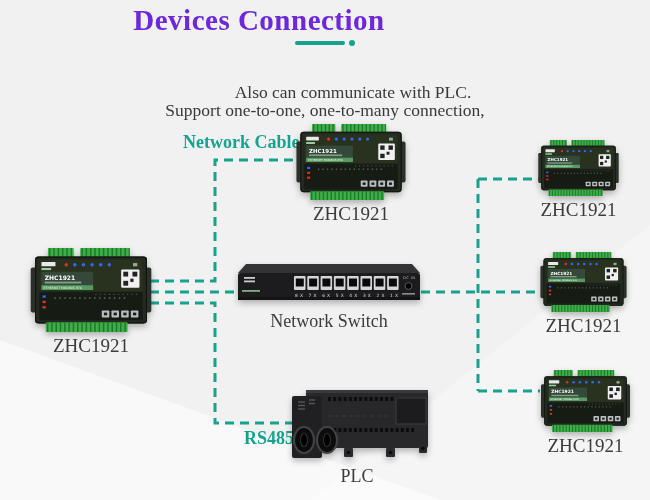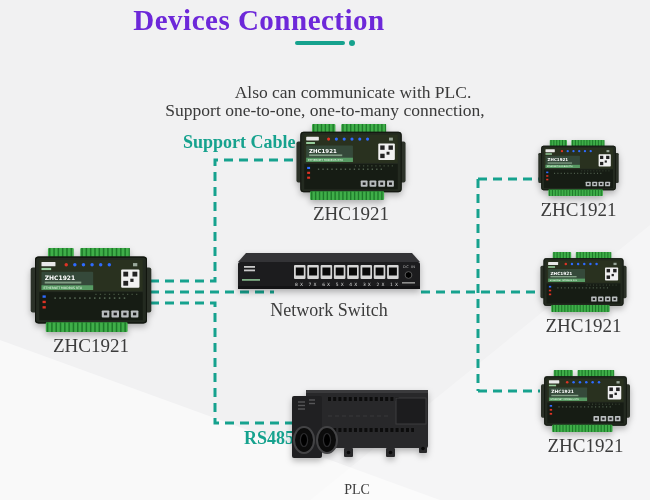--- a/index.html
+++ b/index.html
@@ -31,24 +31,24 @@
   .conn-label.rs485{left:244px;top:428px;}
   
   .node{position:absolute;text-align:center;}
   .node svg{display:block;filter:drop-shadow(0 3px 3px rgba(0,0,0,.28));}
   .dev-label{font-size:19px;color:#3c3c3c;margin-top:3px;white-space:nowrap;}
   .node.mod-top{left:296px;top:124px;width:110px;}
   .node.mod-left{left:30px;top:248px;width:122px;}
   .node.mod-rt{left:522px;top:140px;width:113px;}
   .node.mod-rm{left:527px;top:252px;width:113px;}
   .node.mod-rb{left:529px;top:370px;width:113px;}
-  .node.switch{left:236px;top:249px;width:186px;}
+  .node.switch{left:236px;top:260px;width:186px;}
   .node.switch .dev-label{font-size:18px;}
   .node.plc{left:282px;top:386px;width:150px;}
-  .node.plc .dev-label{margin-top:16px;font-size:14px;}
+  .node.plc .dev-label{margin-top:0;font-size:18px;}
 </style>
 </head>
 <body>
 
 <div id="canvas" style="--accent: #16a28e; --title-color: #333333;">
 
   <svg id="wires" viewBox="0 0 650 500" xmlns="http://www.w3.org/2000/svg" aria-hidden="true">
     <polygon points="0,340 440,500 0,500" fill="#ffffff" opacity="0.55"></polygon>
     <polygon points="650,225 650,500 310,500" fill="#ffffff" opacity="0.30"></polygon>
     <g fill="none" stroke="currentColor" stroke-width="3" stroke-dasharray="9 6">
@@ -63,21 +63,21 @@
   </svg>
 
   <div class="title">Devices Connection</div>
   <div class="title-underline">
     <span class="bar"></span>
     <span class="dot"></span>
   </div>
   <div class="subtitle l1">Support one-to-one, one-to-many connection,</div>
   <div class="subtitle l2">Also can communicate with PLC.</div>
 
-  <div class="conn-label netcable">Support Cable</div>
+  <div class="conn-label netcable">Network Cable</div>
   <div class="conn-label rs485">RS485</div>
 
   <svg width="0" height="0" style="position:absolute" aria-hidden="true">
     <defs>
       <symbol id="zhc-module" viewBox="0 0 112 78">
 
         <rect x="16" y="0" width="24" height="9" rx="1" fill="#3fae49"></rect>
         <rect x="46" y="0" width="46" height="9" rx="1" fill="#3fae49"></rect>
         <line x1="17" y1="4.5" x2="40" y2="4.5" stroke="#1e7a2a" stroke-width="9" stroke-dasharray="1.4 2.6"></line>
         <line x1="47" y1="4.5" x2="92" y2="4.5" stroke="#1e7a2a" stroke-width="9" stroke-dasharray="1.4 2.6"></line>

